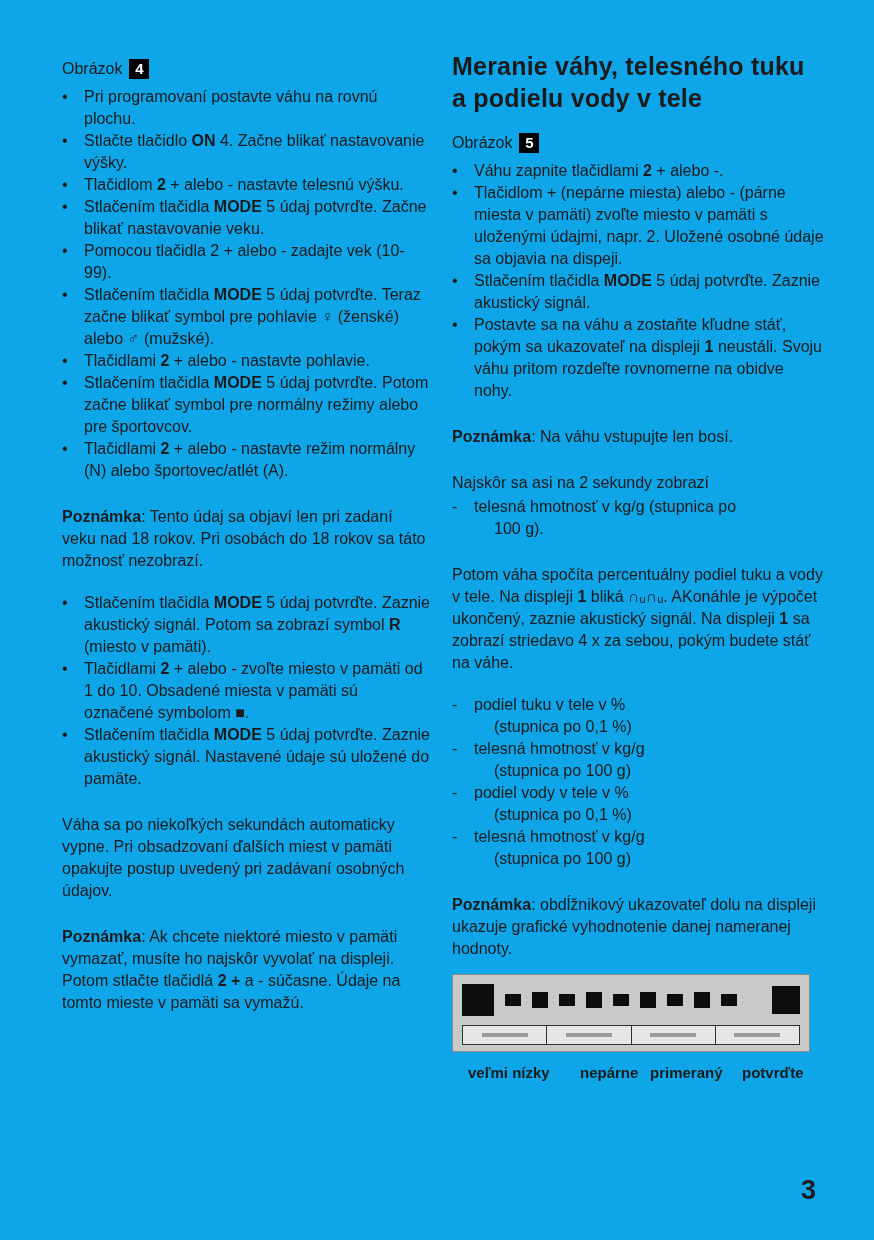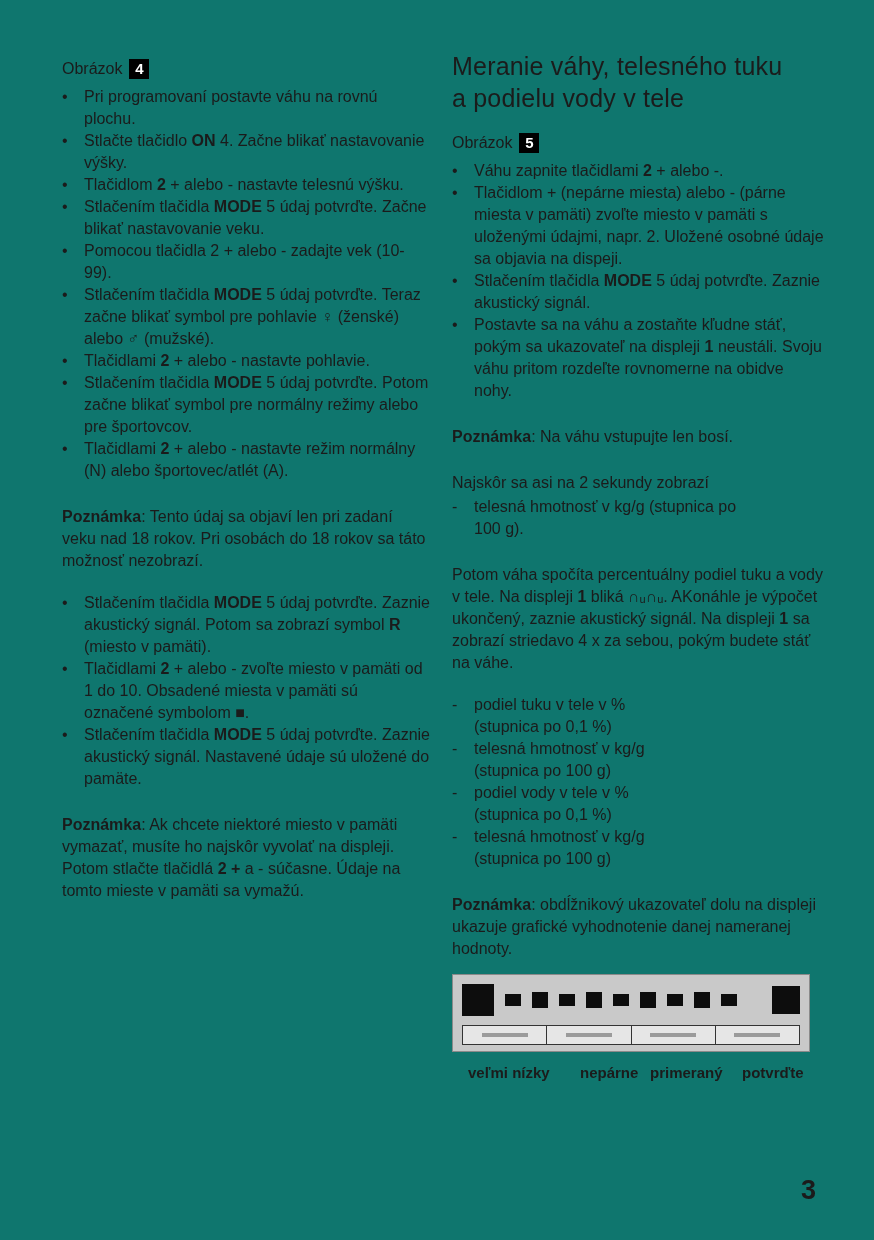--- a/index.html
+++ b/index.html
@@ -3,41 +3,41 @@
 <meta charset="utf-8">
 <style>
   * { margin:0; padding:0; box-sizing:border-box; }
   html,body { background:#ffffff; }
   body {
     width:874px; height:1240px;
     font-family:"Liberation Sans", sans-serif;
     color:#1b1b1b;
     position:relative;
   }
-  .page { position:absolute; inset:0; background:#0f766e; overflow:hidden; }
+  .page { position:absolute; inset:0; background:#0ea5e9; overflow:hidden; }
 
   .col { position:absolute; font-size:16px; line-height:22px; }
   .col-left  { left:62px;  top:58px; width:368px; }
   .col-right { left:452px; top:50px; width:374px; }
 
-  h1.doc-heading { font-size:25px; line-height:32px; font-weight:normal; margin-bottom:18px; letter-spacing:0.2px; }
+  h1.doc-heading { font-size:25px; line-height:32px; font-weight:bold; margin-bottom:18px; letter-spacing:0.2px; }
 
   .figline { margin-bottom:6px; display:flex; align-items:center; }
   .figbox {
     display:inline-flex; align-items:center; justify-content:center;
     background:#000; color:#fff; font-weight:bold;
     min-width:20px; height:20px; padding:0 3px;
     font-size:15px; margin-left:7px;
   }
 
   .list { margin-bottom:0; }
   .li { display:flex; align-items:flex-start; }
   .li .marker { flex:0 0 22px; width:22px; }
   .li .li-text { flex:1 1 auto; }
-  .li .sub-line { display:inline-block; }
+  .li .sub-line { display:inline-block;margin-left:20px; }
 
   p.para { margin-top:16px; }
   p.para-lg { margin-top:24px; }
 
   .tail-line { margin-top:0; padding-left:10px; }
 
   
   .display-graphic {
     margin-top:14px;
     width:358px; height:78px;
@@ -133,20 +133,21 @@
       <div class="li">
         <span class="marker">•</span>
         <span class="li-text">Tlačidlami <b>2</b> + alebo - zvoľte miesto v pamäti od 1 do 10. Obsadené miesta v pamäti sú označené symbolom ■.</span>
       </div>
       <div class="li">
         <span class="marker">•</span>
         <span class="li-text">Stlačením tlačidla <b>MODE</b> 5 údaj potvrďte. Zaznie akustický signál. Nastavené údaje sú uložené do pamäte.</span>
       </div>
     </div>
 
+    <p class="para para-lg">Váha sa po niekoľkých sekundách automaticky vypne. Pri obsadzovaní ďalších miest v pamäti opakujte postup uvedený pri zadávaní osobných údajov.</p>
 
     <p class="para para-lg"><b>Poznámka</b>: Ak chcete niektoré miesto v pamäti vymazať, musíte ho najskôr vyvolať na displeji. Potom stlačte tlačidlá <b>2 +</b> a - súčasne. Údaje na tomto mieste v pamäti sa vymažú.</p>
 
   </div>
 
   <div class="col col-right">
 
     <h1 class="doc-heading">
       <span>Meranie váhy, telesného tuku</span><br>
       <span>a podielu vody v tele</span>

